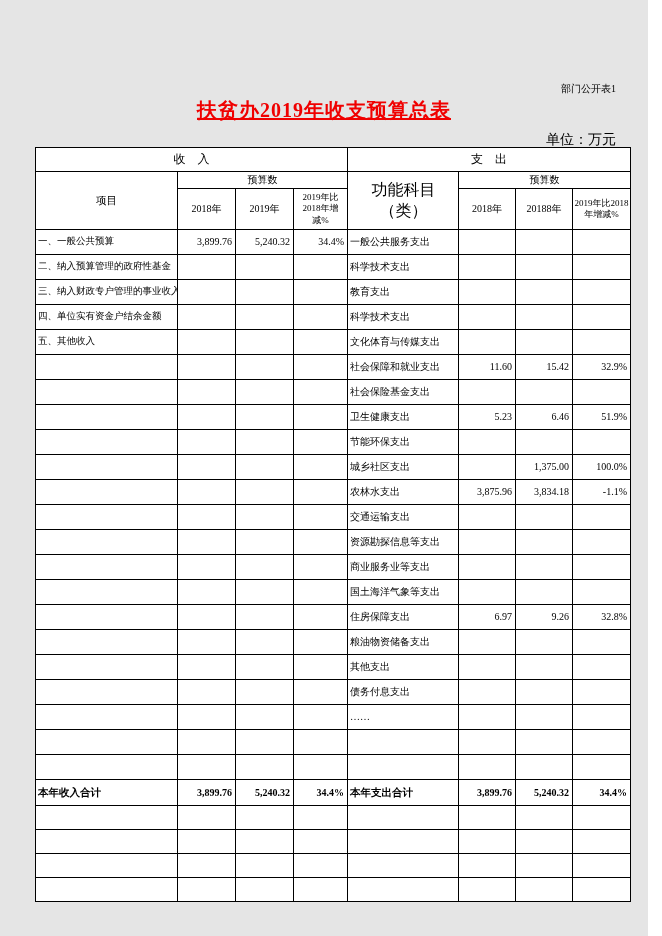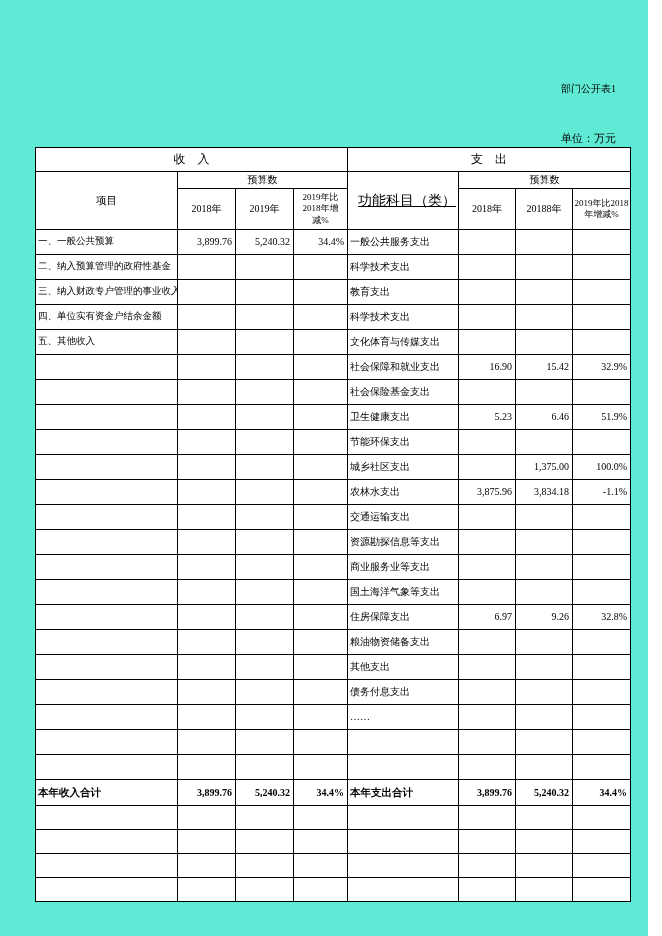--- a/index.html
+++ b/index.html
@@ -3,53 +3,53 @@
 <meta charset="utf-8">
 <style>
   * { box-sizing: border-box; }
   html, body {
     margin: 0; padding: 0;
     width: 662px; height: 936px;
     background: #ffffff;
     font-family: "Liberation Serif", "DejaVu Serif", serif;
     color: #000;
   }
-  .page { position: relative; width: 648px; height: 936px; overflow: hidden; background:#5eead4; }
+  .page { position: relative; width: 648px; height: 936px; overflow: hidden; background:#e5e5e5; }
 
   .corner-note {
     position: absolute; top: 82px; right: 32px;
     font-size: 10px; color: #000;
   }
   .title {
     position: absolute; top: 97px; left: 0; width: 100%;
     text-align: center; font-size: 20px; font-weight: bold;
     color: #f00000; text-decoration: underline; letter-spacing: 1px;
   }
   .unit-note {
     position: absolute; top: 131px; right: 32px;
-    font-size: 11px;
+    font-size: 14px;
   }
 
   table.budget-table {
     position: absolute; top: 147px; left: 35px;
     width: 595px; border-collapse: collapse; table-layout: fixed;
     background: #fff;
   }
   .budget-table th, .budget-table td {
     border: 1px solid #000;
     padding: 0 2px;
     vertical-align: middle;
     overflow: hidden;
   }
   .budget-table th { font-weight: normal; text-align: center; }
 
   th.section-cell { height: 24px; font-size: 12px; white-space: pre; }
   th.budget-cell  { height: 17px; font-size: 10px; }
   th.item-header  { font-size: 10.5px; }
-  th.func-header  { font-size: 14px; text-align: right; padding-left: 3px; text-decoration: underline; }
+  th.func-header  { font-size: 16px; text-align: center; padding-left: 3px; }
   th.year-cell    { height: 41px; font-size: 10px; }
   th.change-cell  { font-size: 9px; line-height: 1.25; padding: 0 1px; }
 
   td.item {
     font-size: 10px; text-align: left; white-space: nowrap;
     height: 25px; padding: 0 1px 0 2px; line-height: 1;
   }
   td.income-name { font-size: 9.5px; }
   td.num {
     font-size: 10px; text-align: right; white-space: nowrap;
@@ -59,20 +59,21 @@
   td.total-label { font-size: 10.5px; white-space: nowrap; }
   tr.blank-row td { height: 24px; }
 </style>
 </head>
 <body>
 
 <div class="page">
 
   <div class="corner-note">部门公开表1</div>
 
+  <div class="title">扶贫办2019年收支预算总表</div>
 
   <div class="unit-note">单位：万元</div>
 
   <table class="budget-table">
     <colgroup>
       <col style="width:142px">
         <col style="width:58px">
         <col style="width:58px">
         <col style="width:54px">
       <col style="width:111px">
@@ -151,21 +152,21 @@
     <td class="num"></td>
     <td class="num"></td>
     <td class="num"></td>
   </tr>
         <tr>
     <td class="item income-name"></td>
     <td class="num"></td>
     <td class="num"></td>
     <td class="num"></td>
     <td class="item">社会保障和就业支出</td>
-    <td class="num">16.90</td>
+    <td class="num">11.60</td>
     <td class="num">15.42</td>
     <td class="num">32.9%</td>
   </tr>
         <tr>
     <td class="item income-name"></td>
     <td class="num"></td>
     <td class="num"></td>
     <td class="num"></td>
     <td class="item">社会保险基金支出</td>
     <td class="num"></td>

